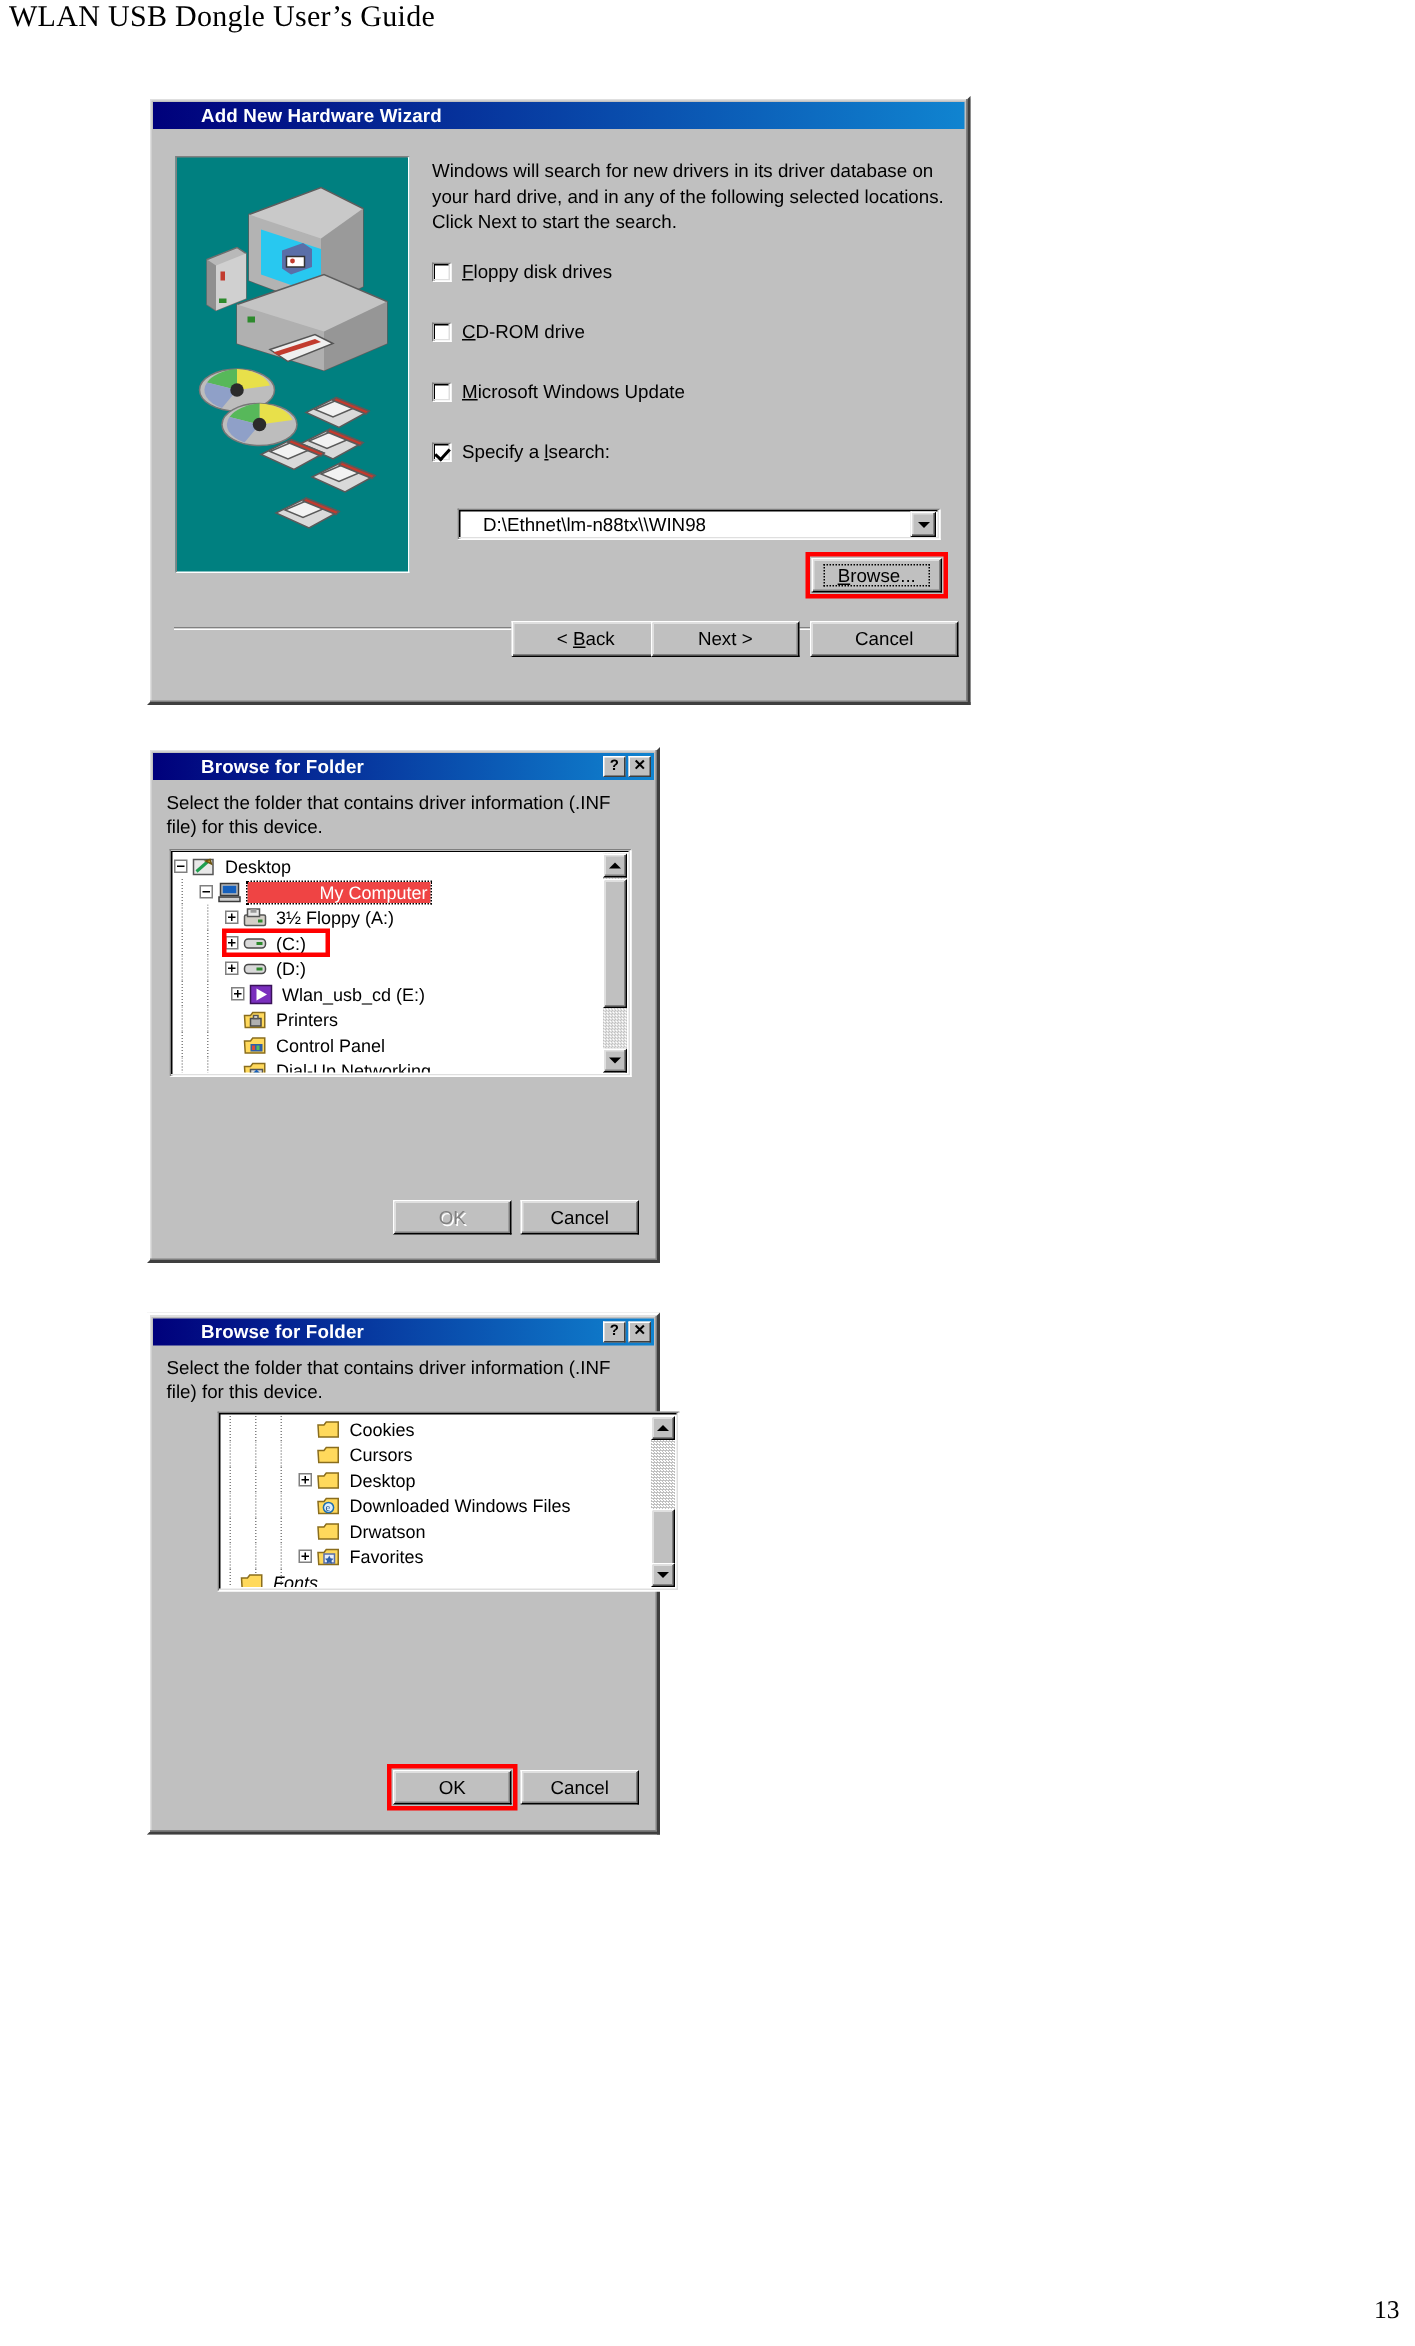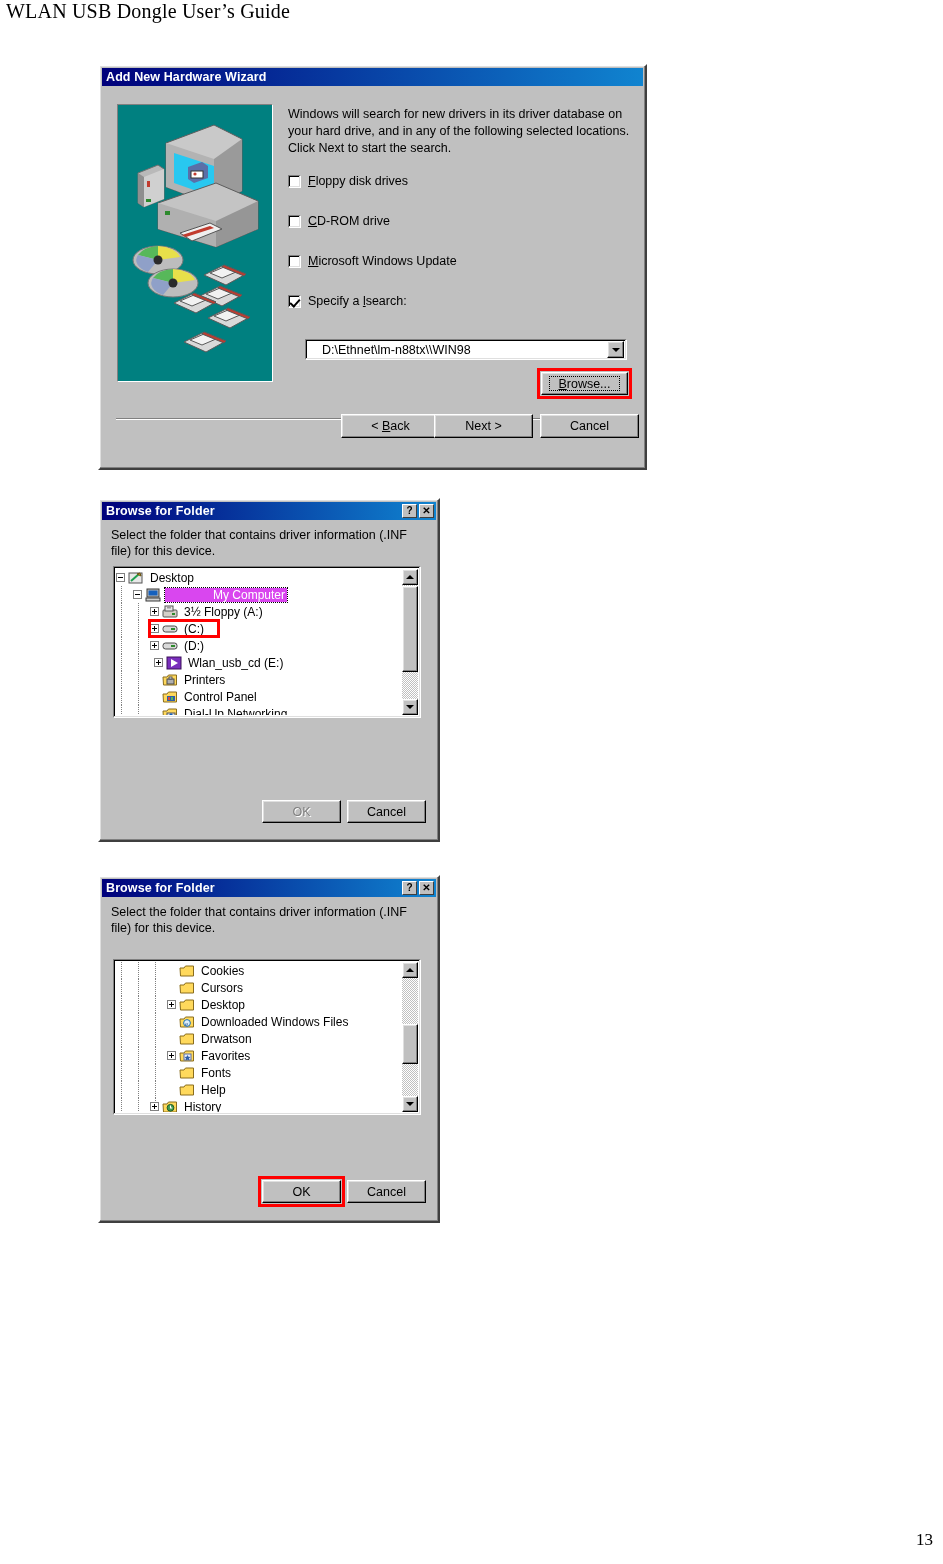--- a/index.html
+++ b/index.html
@@ -30,21 +30,21 @@
     box-shadow: inset -1px -1px 0 #808080, inset 1px 1px 0 #dfdfdf;
     font-size:12.5px; color:#000;
   }
   .titlebar {
     height:18px; margin:2px 2px 0 2px;
     background:linear-gradient(to right,#00007b 0%, #1084d0 100%);
     display:flex; align-items:center; padding:0 2px 0 4px;
   }
   .titlebar .ttxt {
     color:#fff; font-weight:bold; font-size:12.5px; letter-spacing:.1px;
-    white-space:nowrap; flex:1;
+    white-space:nowrap; flex:1;margin-left:28px;
   }
   .tbtn {
     width:15px; height:14px; margin-left:2px;
     background:#c0c0c0;
     border-top:1px solid #ffffff; border-left:1px solid #ffffff;
     border-right:1px solid #3f3f3f; border-bottom:1px solid #3f3f3f;
     display:flex; align-items:center; justify-content:center;
     font-size:10px; font-weight:bold; line-height:1; color:#000;
     font-family:"Liberation Sans", sans-serif;
   }
@@ -145,21 +145,21 @@
   }
   .plus {
     width:9px; height:9px; background:#fff; border:1px solid #808080;
     position:relative; flex:none; margin-right:3px;
   }
   .plus::before { content:""; position:absolute; left:1px; top:3px; width:5px; height:1px; background:#000; }
   .plus.p::after  { content:""; position:absolute; left:3px; top:1px; width:1px; height:5px; background:#000; }
   .plus.invis { visibility:hidden; }
   .ticon { width:16px; height:14px; margin-right:4px; flex:none; position:relative; }
   .tlabel { padding:0 2px; line-height:14px; }
-  .tlabel.sel { background:#d946ef; color:#ffffff; outline:1px dotted #000;padding-left:48px; }
+  .tlabel.sel { background:#ef4444; color:#ffffff; outline:1px dotted #000;padding-left:48px; }
   .dots {
     position:absolute; top:0; width:1px; height:17px;
     background-image:linear-gradient(to bottom,#808080 1px, transparent 1px);
     background-size:1px 2px;
   }
 
   .sbar {
     position:absolute; top:2px; bottom:2px; right:2px; width:16px;
     background:repeating-conic-gradient(#ffffff 0% 25%, #c0c0c0 0% 50%) 0 0/2px 2px;
   }
@@ -441,21 +441,21 @@
 
 <div class="win bf" id="browse2">
   <div class="titlebar">
     <span class="ttxt">Browse for Folder</span>
     <span class="tbtn">?</span>
     <span class="tbtn">✕</span>
   </div>
 
   <div class="bf-instr">Select the folder that contains driver information (.INF file) for this device.</div>
 
-  <div class="treebox" style="top:82px; height:156px;">
+  <div class="treebox" style="top:64px; height:120px;margin-left:32px;">
     <div class="treeinner" id="tree2">
         <div class="tnode" style="padding-left: 51px;">
           <span class="dots" style="left: 5px;"></span>
           <span class="dots" style="left: 22px;"></span>
           <span class="dots" style="left: 39px;"></span>
           <span class="plus invis"></span>
           <span class="ticon"><svg width="16" height="14" viewBox="0 0 16 14">
               <path d="M1 4 h4 l1.5 -2 h8 v10 h-13 z" fill="#ffd95c" stroke="#8a6d1d"></path>
             </svg></span>
           <span class="tlabel">Cookies</span>
@@ -507,21 +507,21 @@
           <span class="dots" style="left: 22px;"></span>
           <span class="dots" style="left: 39px;"></span>
           <span class="plus p"></span>
           <span class="ticon"><svg width="16" height="14" viewBox="0 0 16 14">
               <path d="M1 4 h4 l1.5 -2 h8 v10 h-13 z" fill="#ffd95c" stroke="#8a6d1d"></path>
               <rect x="5" y="5" width="7" height="6" fill="#e9eef7" stroke="#5a6fa8"></rect>
               <path d="M8.5 6 l.9 1.8 2 .3 -1.4 1.4 .3 2 -1.8 -1 -1.8 1 .3 -2 -1.4 -1.4 2 -.3 z" fill="#2f5fa8"></path>
             </svg></span>
           <span class="tlabel">Favorites</span>
         </div>
-        <div class="tnode" style="padding-left: 51px;">
+        <div class="tnode" style=" font-style: italic;">
           <span class="dots" style="left: 5px;"></span>
           <span class="dots" style="left: 22px;"></span>
           <span class="dots" style="left: 39px;"></span>
           <span class="plus invis"></span>
           <span class="ticon"><svg width="16" height="14" viewBox="0 0 16 14">
               <path d="M1 4 h4 l1.5 -2 h8 v10 h-13 z" fill="#ffd95c" stroke="#8a6d1d"></path>
             </svg></span>
           <span class="tlabel">Fonts</span>
         </div>
         <div class="tnode" style="padding-left: 51px;">

